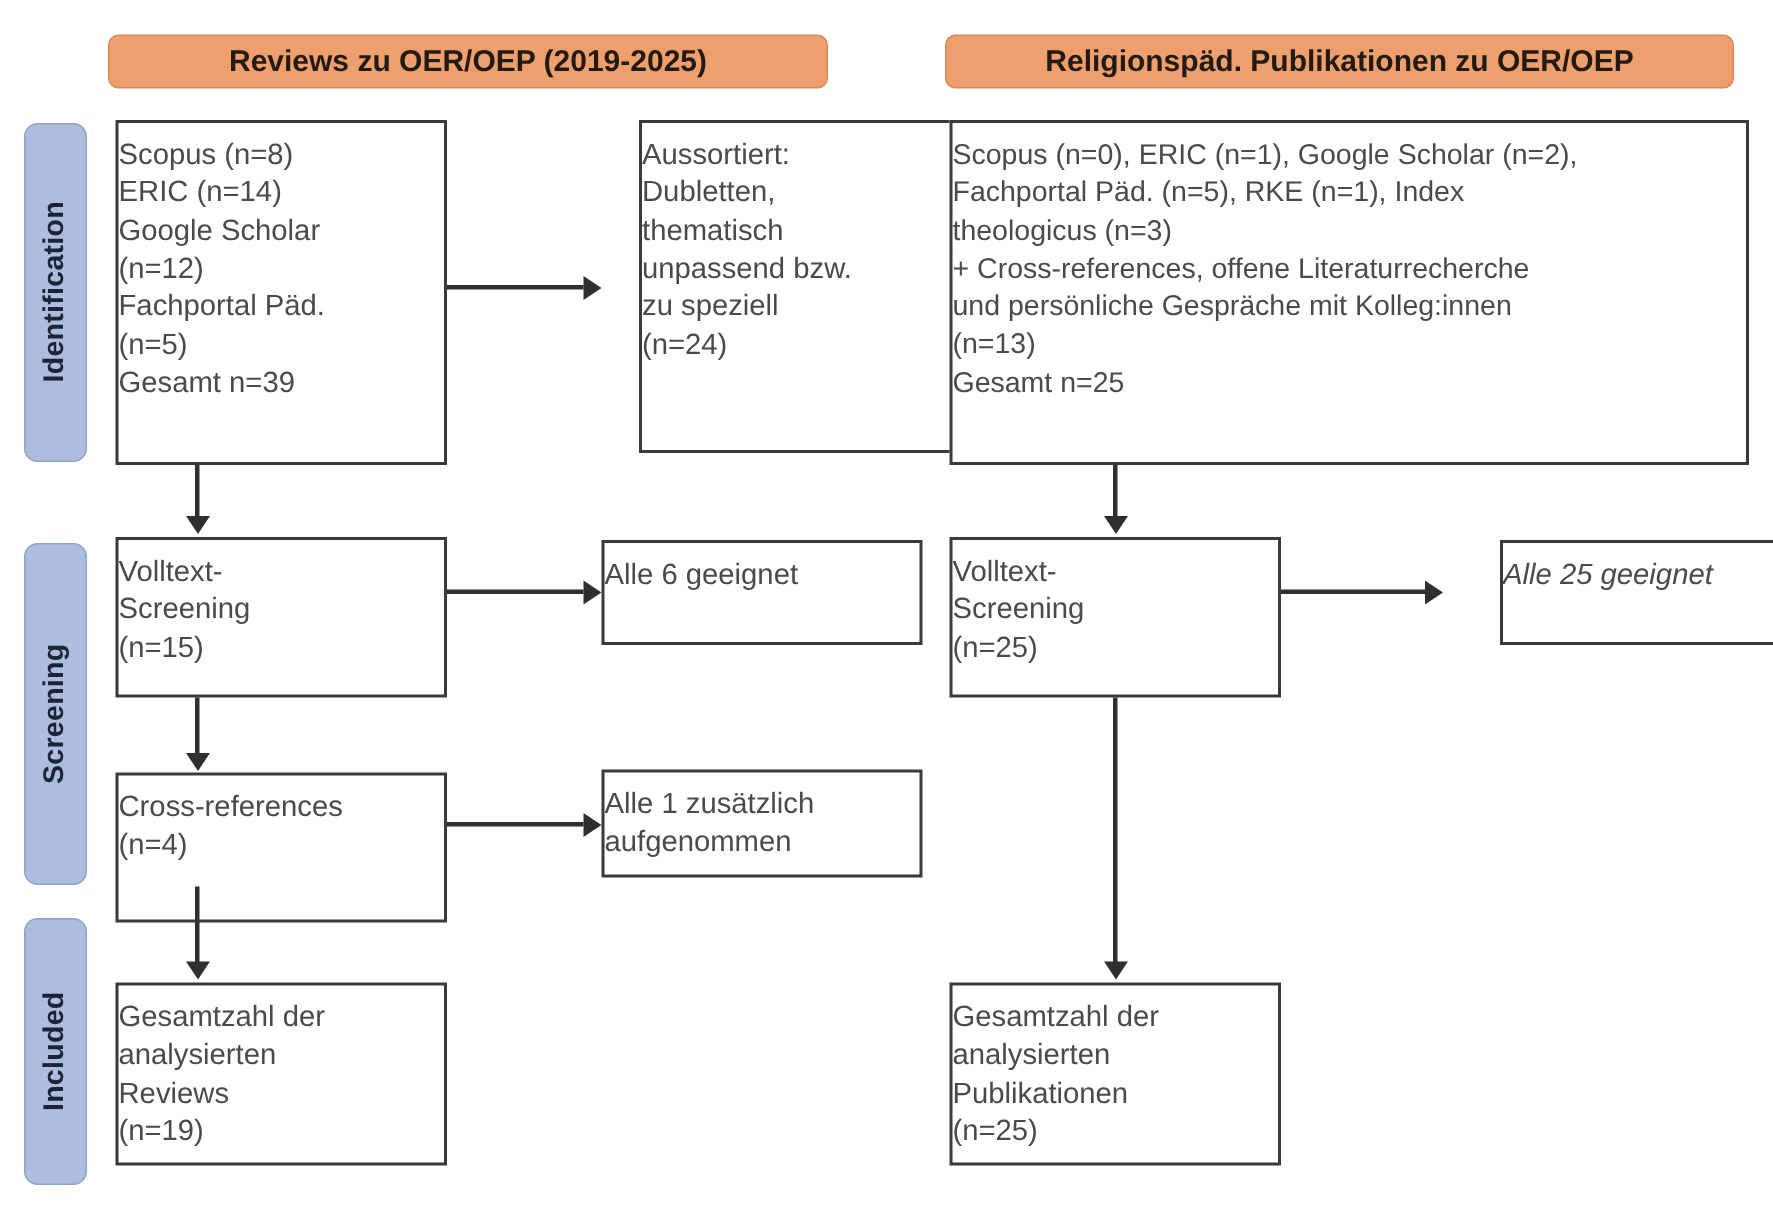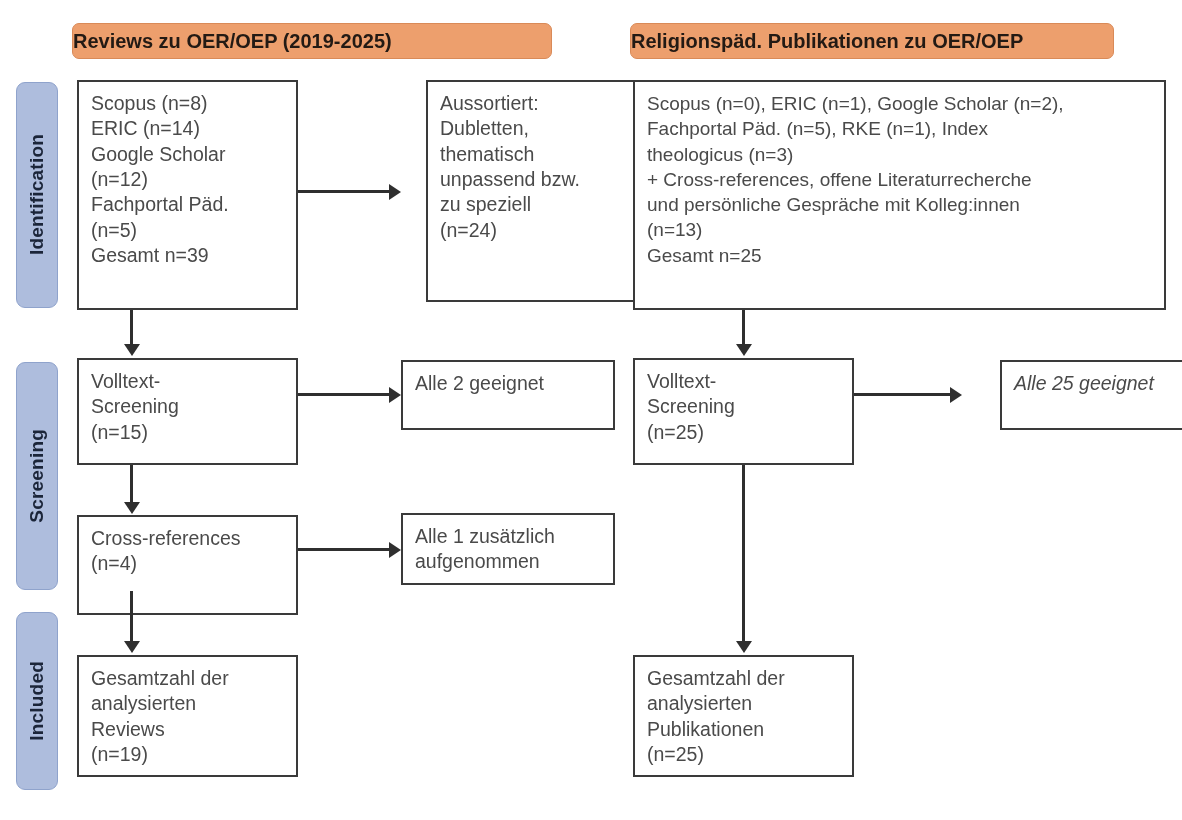--- a/index.html
+++ b/index.html
@@ -39,33 +39,33 @@
   
   .col-header{
     position:absolute;
     height:36px;
     background:#ed9f6d;
     border:1.5px solid #d98a58;
     border-radius:7px;
     box-sizing:border-box;
     display:flex;
     align-items:center;
-    justify-content:flex-start;
+    justify-content:center;
     color:#231a14;
     font-size:20px;
     font-weight:700;
   }
 
   
   .node{
     position:absolute;
     background:#ffffff;
     border:2.5px solid #3a3a3a;
     box-sizing:border-box;
-    padding:9px 10px 6px 12px;
+    padding:9px 10px 6px 0;
     color:#4a4a4a;
     font-size:19.5px;
     line-height:1.30;
     white-space:pre-line;
     overflow:hidden;
   }
   .node.wide{font-size:19px;line-height:1.33;}
 
   
   .vline{
@@ -107,21 +107,21 @@
   </div>
 
   <div class="phase-bar" style="top:612px;height:178px;">
     <span class="phase-label">Included</span>
   </div>
 
   <div class="col-header" style="left:72px;top:23px;width:480px;">
     <span>Reviews zu OER/OEP (2019-2025)</span>
   </div>
 
-  <div class="col-header" style="left:630px;top:23px;width:484px;">
+  <div class="col-header" style="left:630px;top:23px;width:526px;">
     <span>Religionspäd. Publikationen zu OER/OEP</span>
   </div>
 
   <div class="node" style="left:77px;top:80px;width:221px;height:230px;">Scopus (n=8)
 ERIC (n=14)
 Google Scholar
 (n=12)
 Fachportal Päd.
 (n=5)
 Gesamt n=39</div>
@@ -136,21 +136,21 @@
   <div class="hline" style="left:298px;top:190px;width:91px;"></div>
   <div class="arrow-right" style="left:389px;top:183.5px;"></div>
 
   <div class="vline" style="left:130px;top:310px;height:36px;"></div>
   <div class="arrow-down" style="left:123.5px;top:344px;"></div>
 
   <div class="node" style="left:77px;top:358px;width:221px;height:107px;">Volltext-
 Screening
 (n=15)</div>
 
-  <div class="node" style="left:401px;top:360px;width:214px;height:70px;">Alle 2 geeignet</div>
+  <div class="node" style="left:401px;top:360px;width:214px;height:70px;">Alle 6 geeignet</div>
 
   <div class="hline" style="left:298px;top:393px;width:91px;"></div>
   <div class="arrow-right" style="left:389px;top:386.5px;"></div>
 
   <div class="vline" style="left:130px;top:465px;height:39px;"></div>
   <div class="arrow-down" style="left:123.5px;top:502px;"></div>
 
   <div class="node" style="left:77px;top:515px;width:221px;height:100px;">Cross-references
 (n=4)</div>
 

